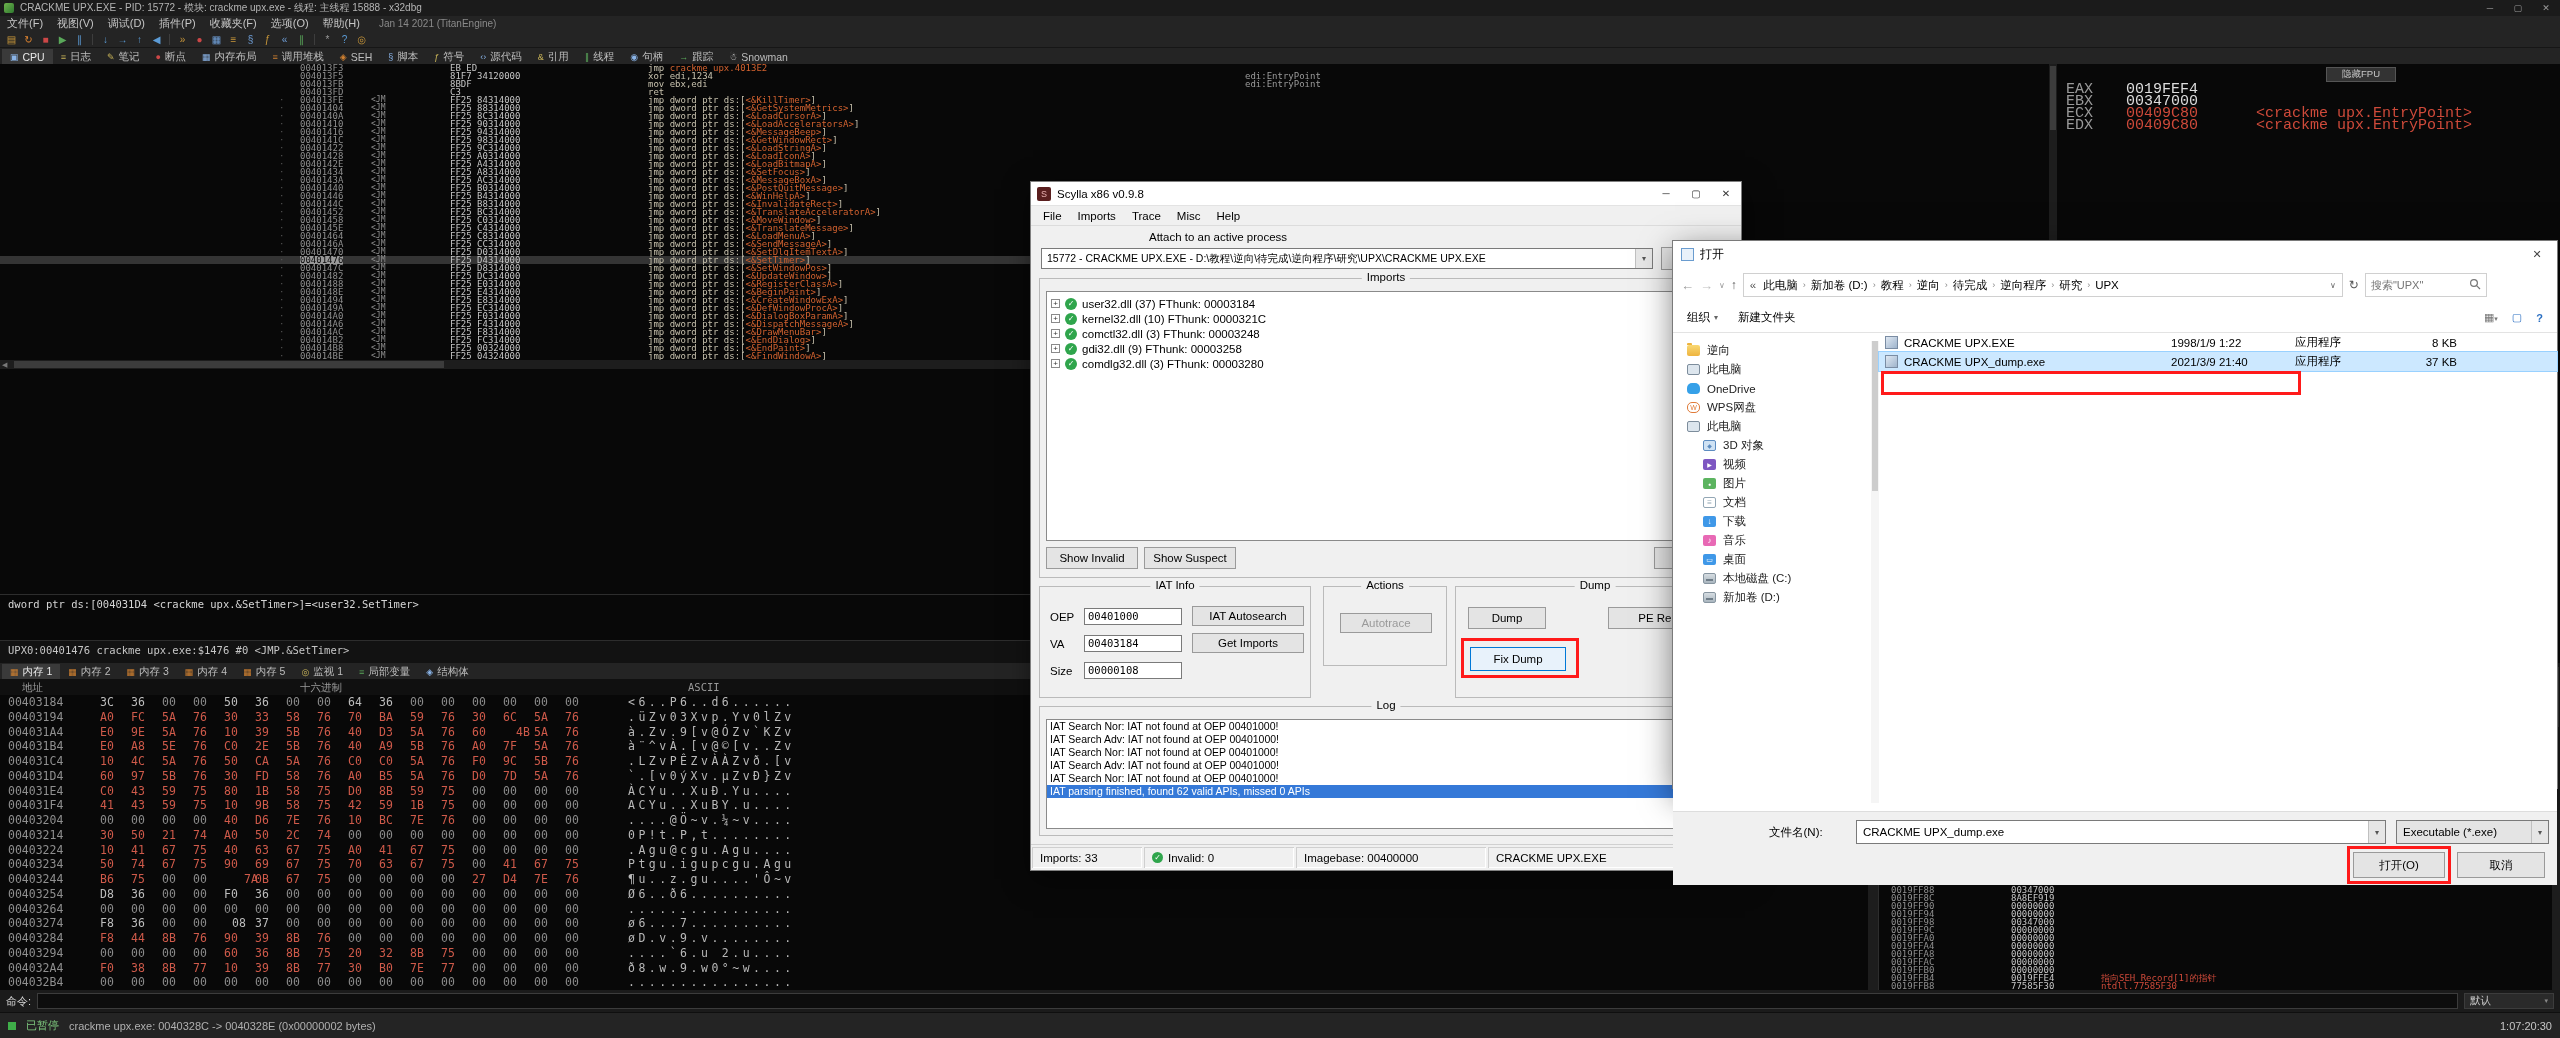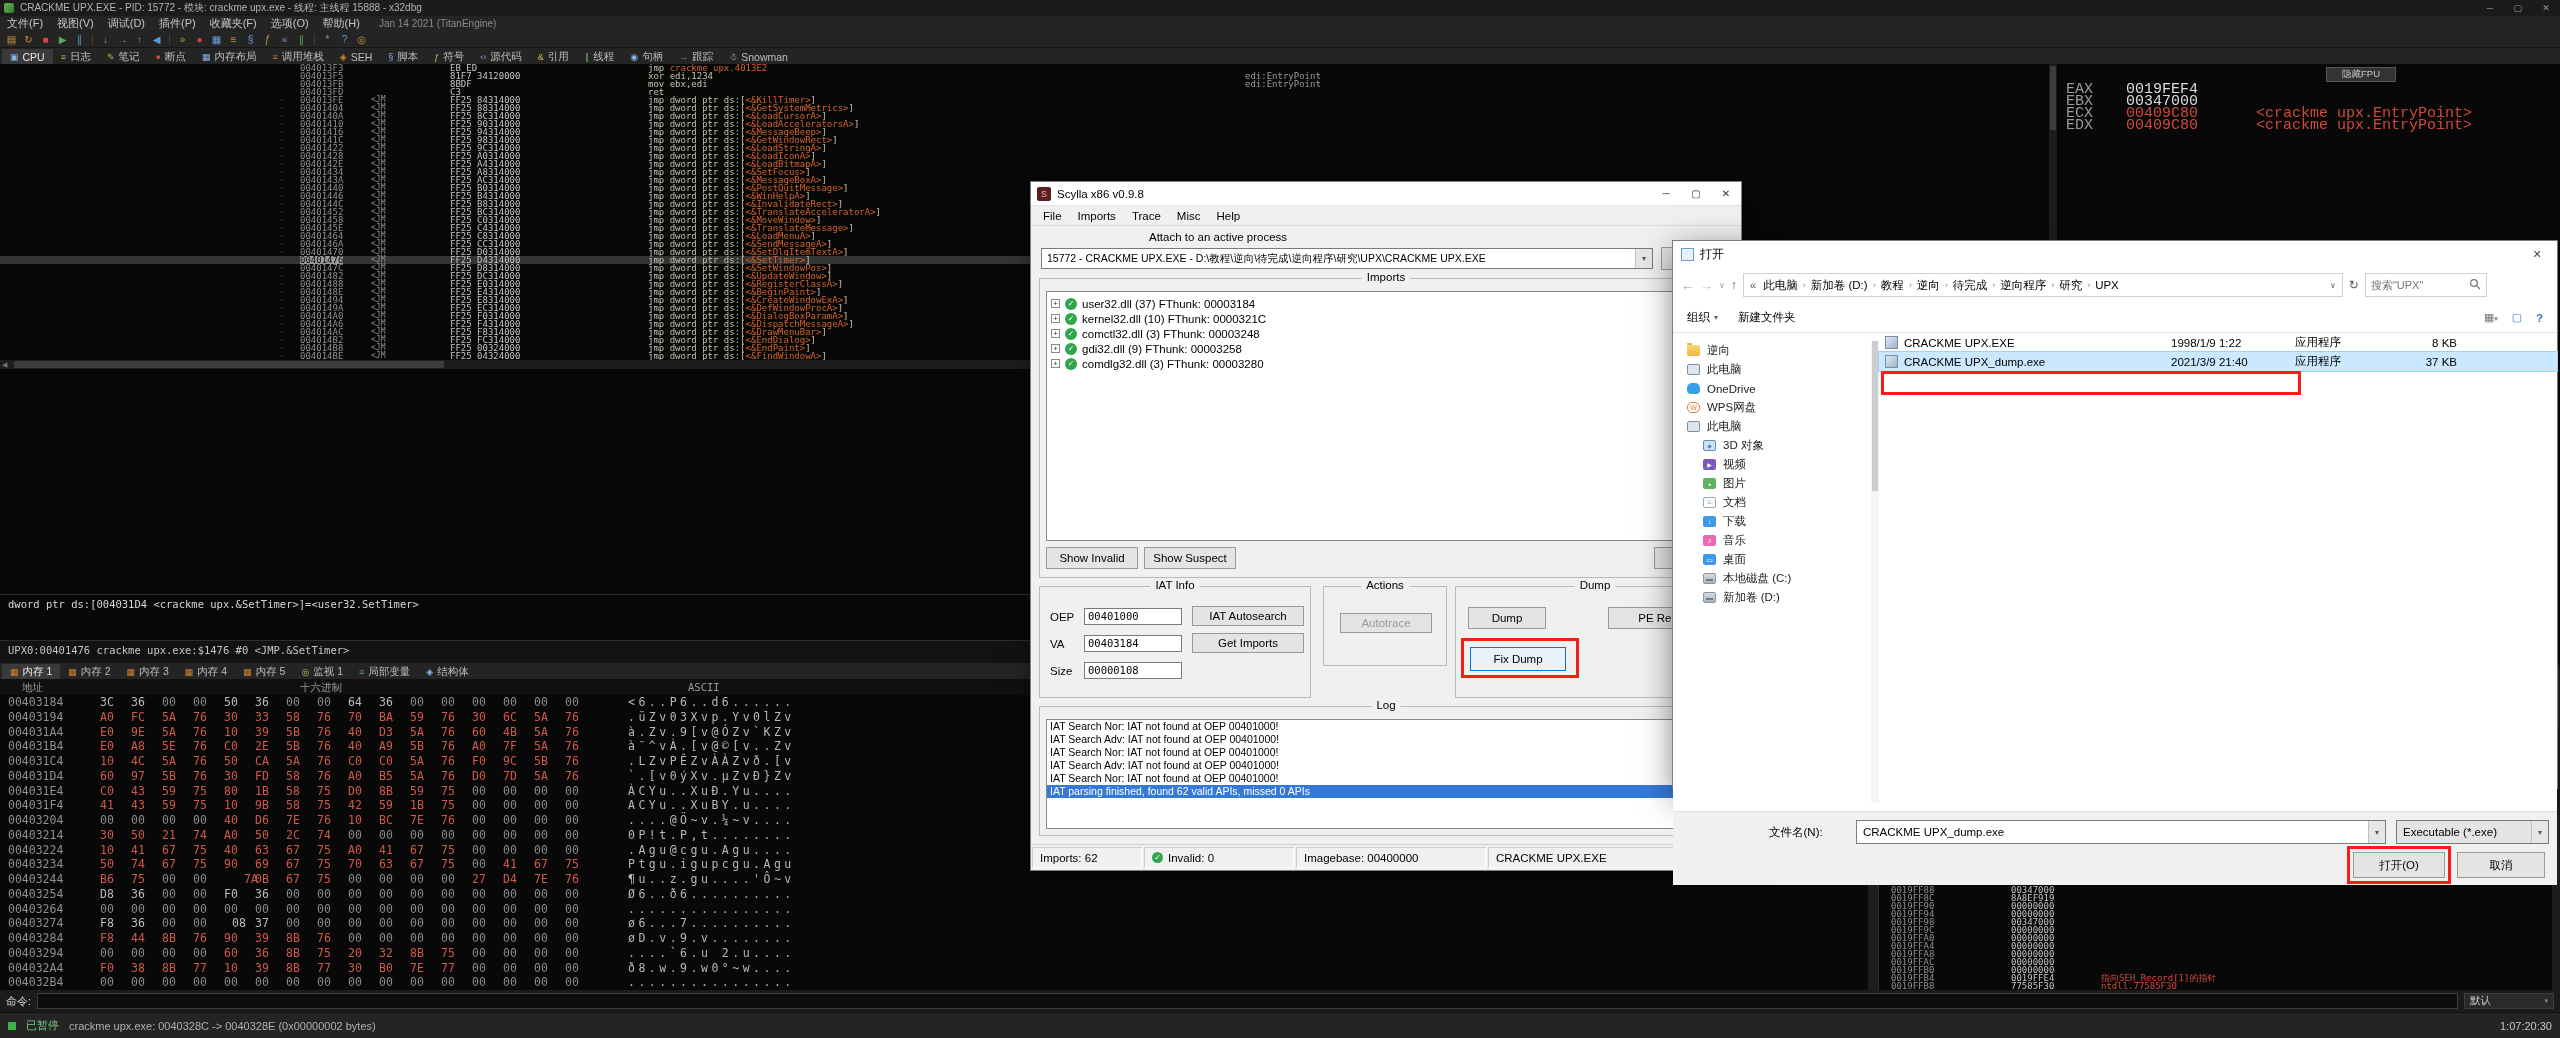--- a/index.html
+++ b/index.html
@@ -482,21 +482,21 @@
       <span class="m-byte" style="left: 193px; color: rgb(207, 90, 74);">76</span>
       <span class="m-byte" style="left: 224px; color: rgb(207, 90, 74);">10</span>
       <span class="m-byte" style="left: 255px; color: rgb(207, 90, 74);">39</span>
       <span class="m-byte" style="left: 286px; color: rgb(207, 90, 74);">5B</span>
       <span class="m-byte" style="left: 317px; color: rgb(207, 90, 74);">76</span>
       <span class="m-byte" style="left: 348px; color: rgb(207, 90, 74);">40</span>
       <span class="m-byte" style="left: 379px; color: rgb(207, 90, 74);">D3</span>
       <span class="m-byte" style="left: 410px; color: rgb(207, 90, 74);">5A</span>
       <span class="m-byte" style="left: 441px; color: rgb(207, 90, 74);">76</span>
       <span class="m-byte" style="left: 472px; color: rgb(207, 90, 74);">60</span>
-      <span class="m-byte" style="left: 503px; color: rgb(207, 90, 74);">4B</span>
+      <span class="m-byte" style="left: 516px; color: rgb(207, 90, 74);">4B</span>
       <span class="m-byte" style="left: 534px; color: rgb(207, 90, 74);">5A</span>
       <span class="m-byte" style="left: 565px; color: rgb(207, 90, 74);">76</span>
       <span class="m-ascii">à.Zv.9[v@ÓZv`KZv</span>
     </div>
     <div class="mrow" style="top: 44.25px;">
       <span class="m-addr">004031B4</span>
       <span class="m-byte" style="left: 100px; color: rgb(207, 90, 74);">E0</span>
       <span class="m-byte" style="left: 131px; color: rgb(207, 90, 74);">A8</span>
       <span class="m-byte" style="left: 162px; color: rgb(207, 90, 74);">5E</span>
       <span class="m-byte" style="left: 193px; color: rgb(207, 90, 74);">76</span>
@@ -973,21 +973,21 @@
         <div class="logline">IAT Search Adv: IAT not found at OEP 00401000!</div>
         <div class="logline">IAT Search Nor: IAT not found at OEP 00401000!</div>
         <div class="logline">IAT Search Adv: IAT not found at OEP 00401000!</div>
         <div class="logline">IAT Search Nor: IAT not found at OEP 00401000!</div>
         <div class="logline hl">IAT parsing finished, found 62 valid APIs, missed 0 APIs</div>
       </div>
   </div>
 
   <div id="sc-status">
       <div class="sseg sseg0">
-        <span>Imports: 62</span>
+        <span>Imports: 33</span>
       </div>
       <div class="sseg sseg1">
         <span class="chk small">✓</span>
         <span>Invalid: 0</span>
       </div>
       <div class="sseg sseg2">
         <span>Imagebase: 00400000</span>
       </div>
       <div class="sseg sseg3">
         <span>CRACKME UPX.EXE</span>

